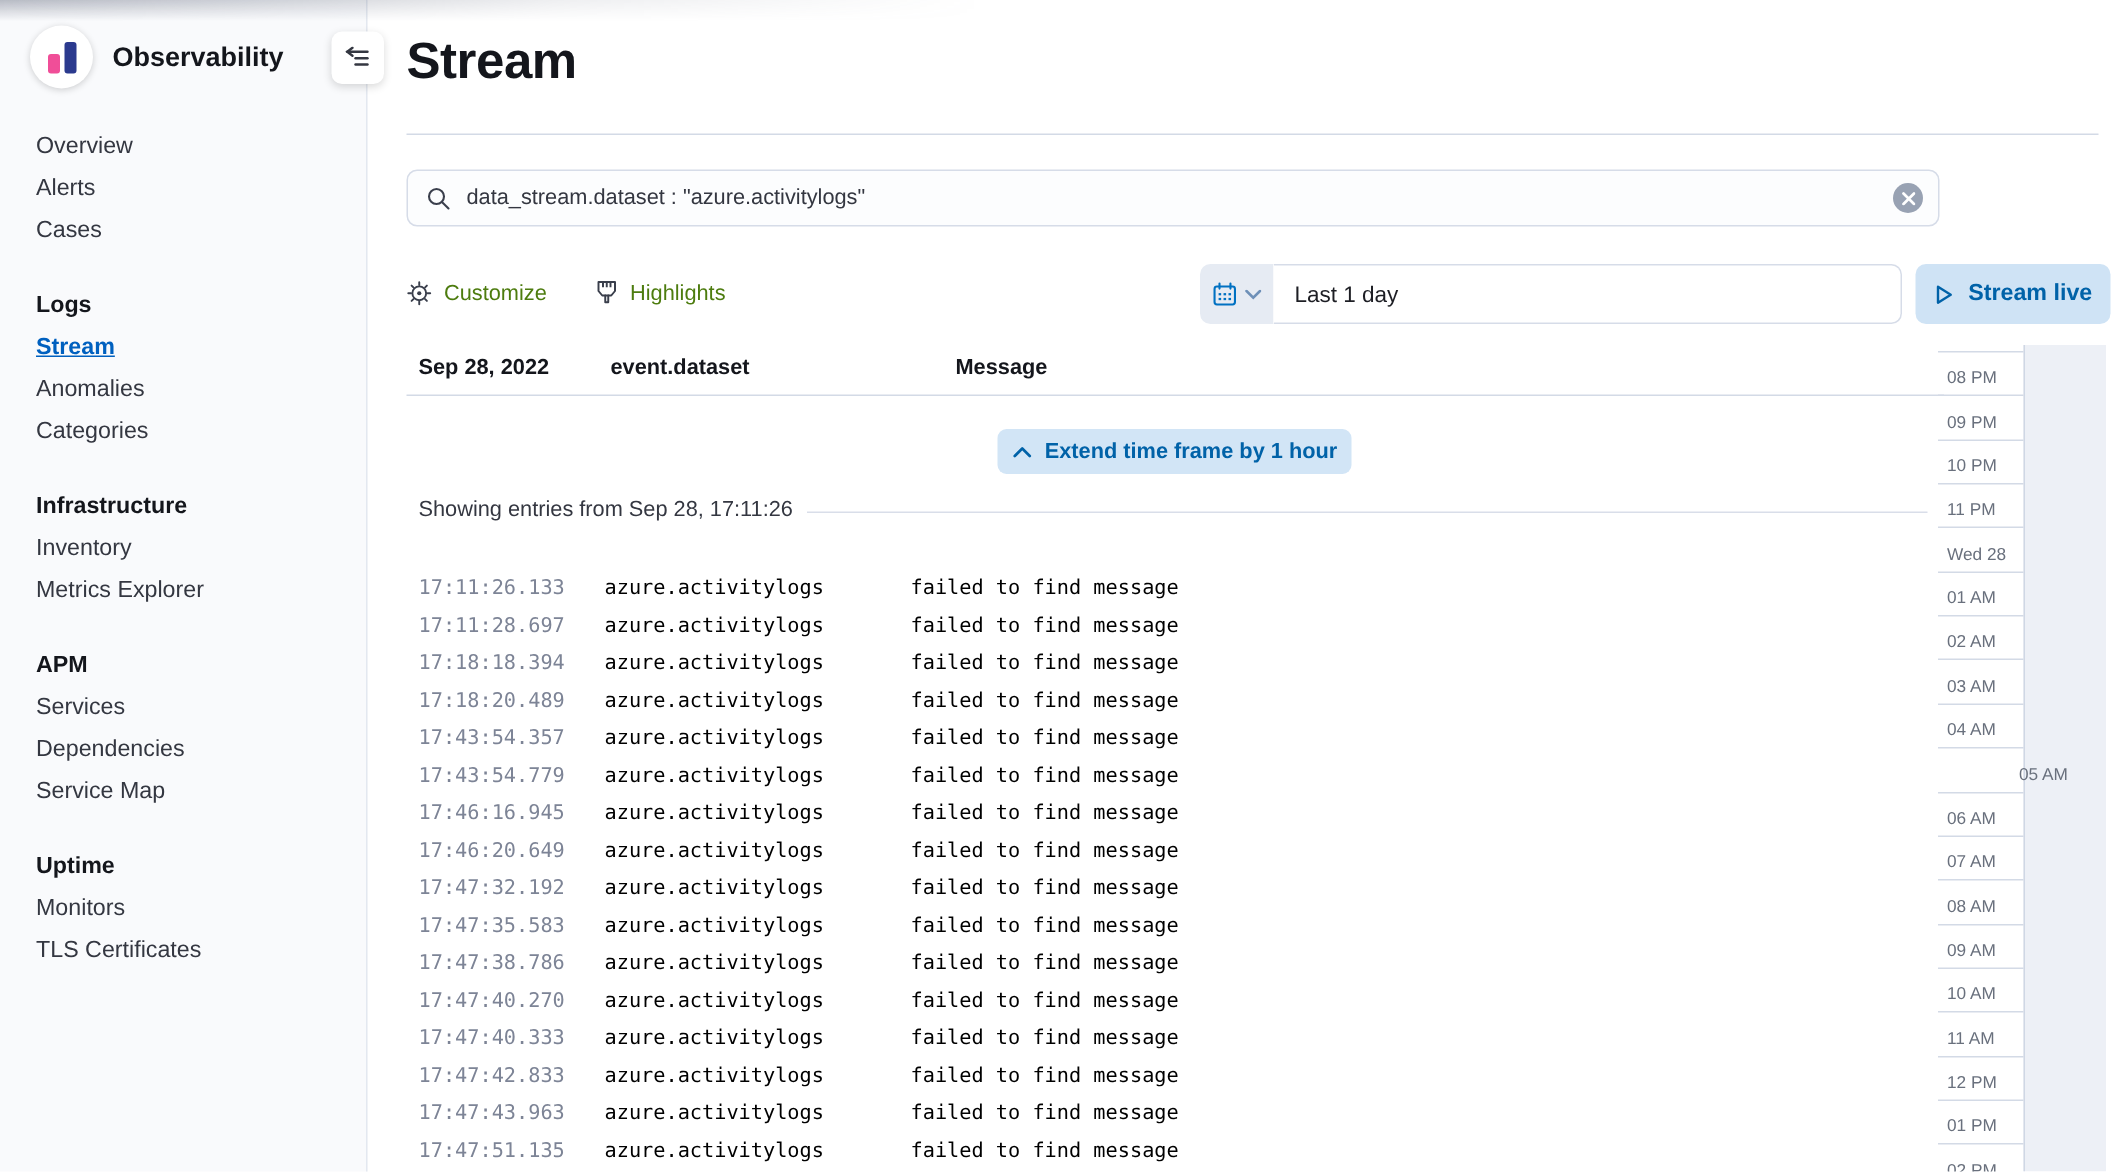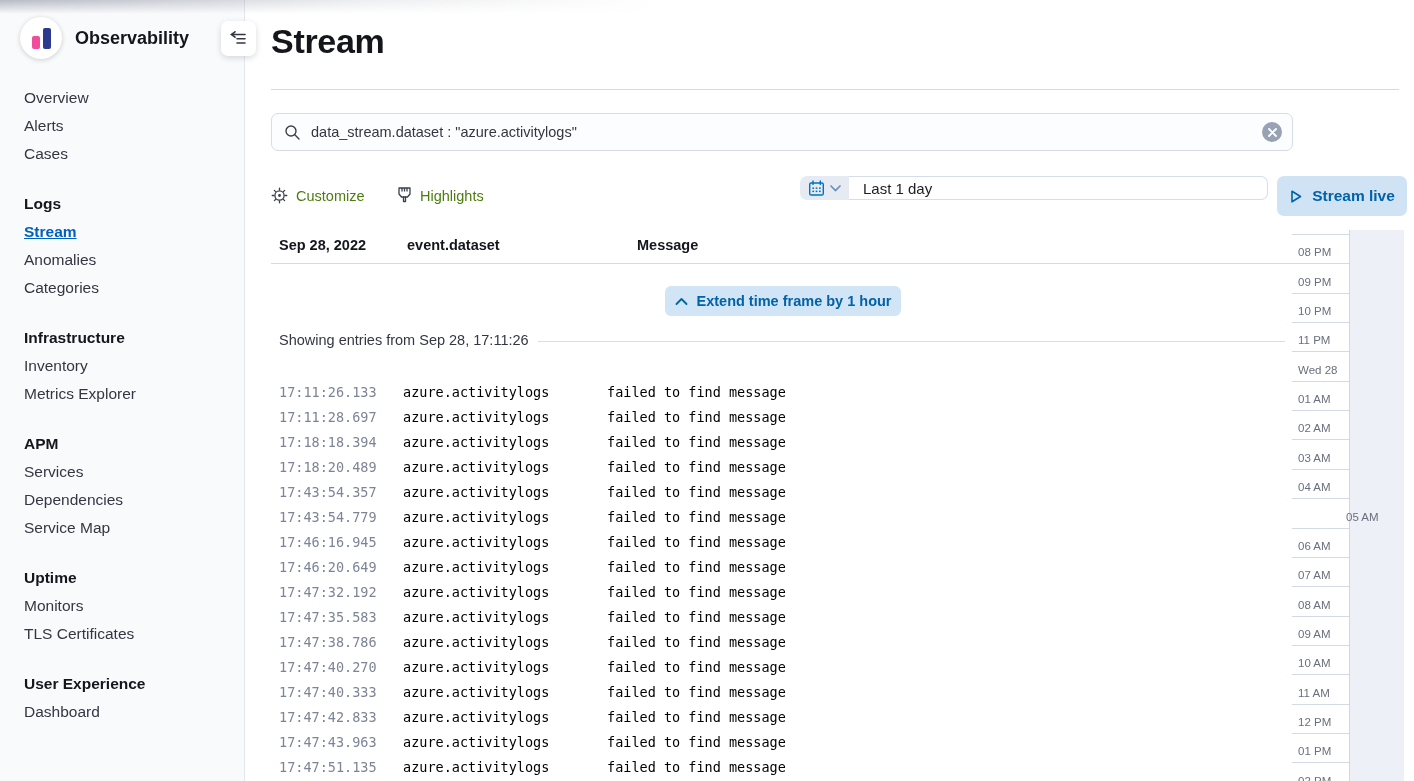--- a/index.html
+++ b/index.html
@@ -44,21 +44,21 @@
   .search-query { margin-left:10px; font-size:14.5px; color:#343741; flex:1; }
   .clear-btn { width:20px; height:20px; border:none; border-radius:50%; background:#98a2b3;
     display:flex; align-items:center; justify-content:center; cursor:pointer; }
 
   .tool-btn { position:absolute; top:187px; display:flex; align-items:center; gap:8px;
     background:none; border:none; font-family:inherit; font-size:14.5px; font-weight:500;
     color:#4d7c0f; cursor:pointer; }
   .btn-customize { left:26px; }
   .btn-highlights { left:152px; }
 
-  .date-group { position:absolute; left:555px; top:176px; width:468px; height:24px; display:flex; }
+  .date-group { position:absolute; left:555px; top:176px; width:468px; height:40px; display:flex; }
   .date-btn { width:49px; background:#e6ebf3; border:none; border-radius:7px 0 0 7px;
     display:flex; align-items:center; justify-content:center; gap:5px; cursor:pointer; }
   .date-input { flex:1; background:#fff; border:1px solid #d6dce8; border-left:none;
     border-radius:0 7px 7px 0; display:flex; align-items:center; padding-left:14px;
     font-size:15px; color:#1d1e24; }
   .stream-live-btn { position:absolute; left:1032px; top:176px; width:130px; height:40px;
     background:#cfe3f5; border:none; border-radius:7px; display:flex; align-items:center;
     justify-content:center; gap:9px; font-family:inherit; font-size:15.5px; font-weight:600;
     color:#0062a8; cursor:pointer; }
 
@@ -147,27 +147,20 @@
 
     <div class="nav-section">
       <div class="nav-heading">Uptime</div>
       <div>
 
       <div class="nav-item">Monitors</div>
           <div class="nav-item">TLS Certificates</div>
         </div>
     </div>
 
-    <div class="nav-section">
-      <div class="nav-heading">User Experience</div>
-      <div>
-
-      <div class="nav-item">Dashboard</div>
-        </div>
-    </div>
   </nav>
 </aside>
 
 <button class="collapse-btn">
   <svg width="17" height="15" viewBox="0 0 17 15" fill="none" stroke="#343741" stroke-width="1.6" stroke-linecap="round">
     <path d="M1.5 3.5 H15"></path>
       <path d="M5 0.8 L1.5 3.5 L5 6.2"></path>
     <path d="M7 7.8 H15"></path>
       <path d="M7 12 H15"></path>
   </svg>

